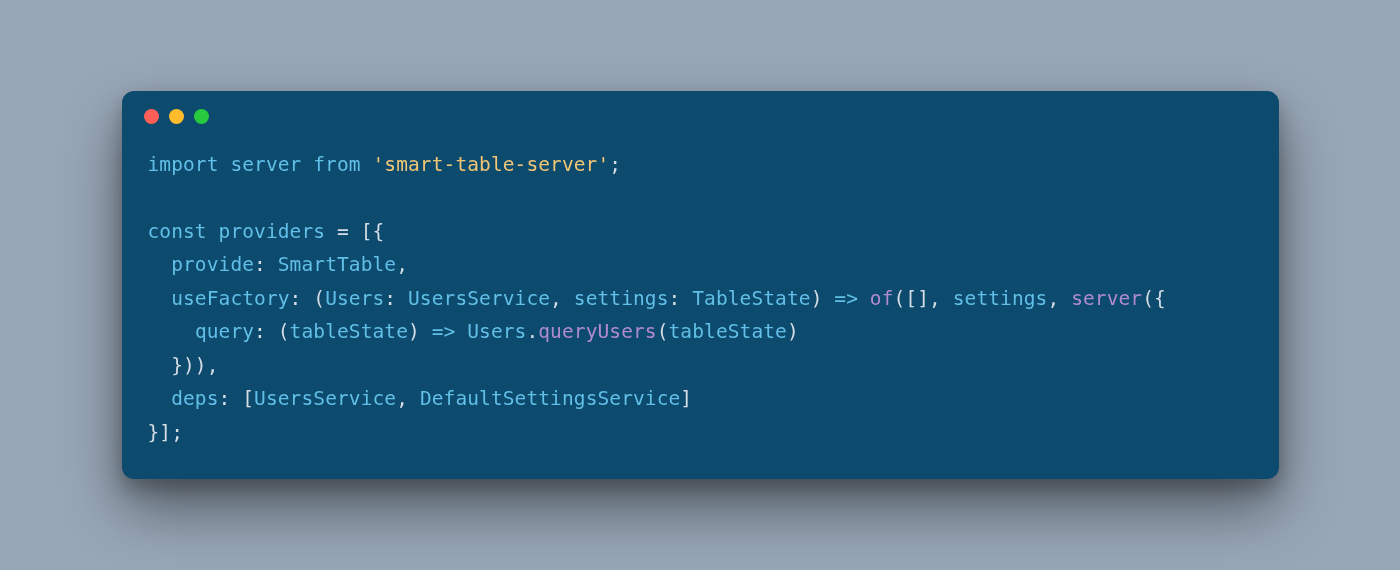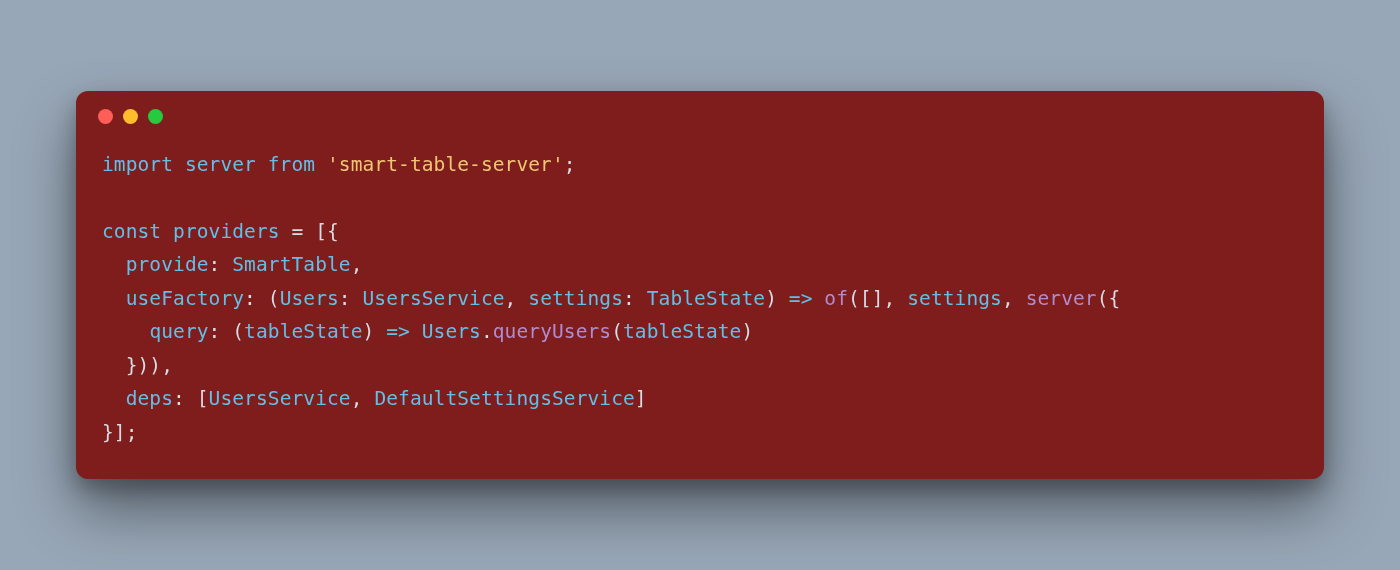--- a/index.html
+++ b/index.html
@@ -5,22 +5,22 @@
     * { box-sizing: border-box; margin: 0; padding: 0; }
     html, body { width: 1400px; height: 570px; }
     body {
       background: #98a7b7;
       display: flex;
       align-items: center;
       justify-content: center;
       font-family: ui-monospace, "SF Mono", Menlo, Monaco, Consolas, monospace;
     }
     .window {
-      width: 1248px;
-      background: #7f1d1d;
+      width: 1157px;
+      background: #0c4a6e;
       border-radius: 12px;
       box-shadow: 0 30px 60px rgba(0,0,0,0.45), 0 10px 20px rgba(0,0,0,0.25);
       overflow: hidden;
     }
     .titlebar {
       display: flex;
       align-items: center;
       gap: 10px;
       padding: 18px 20px 6px 22px;
     }

